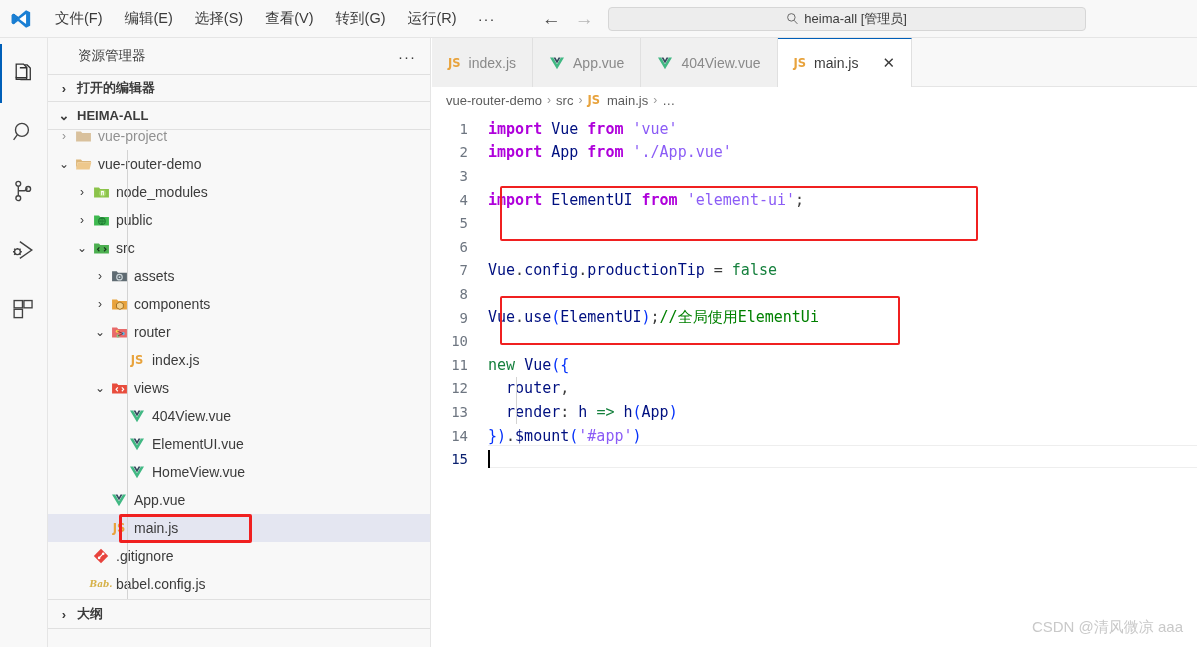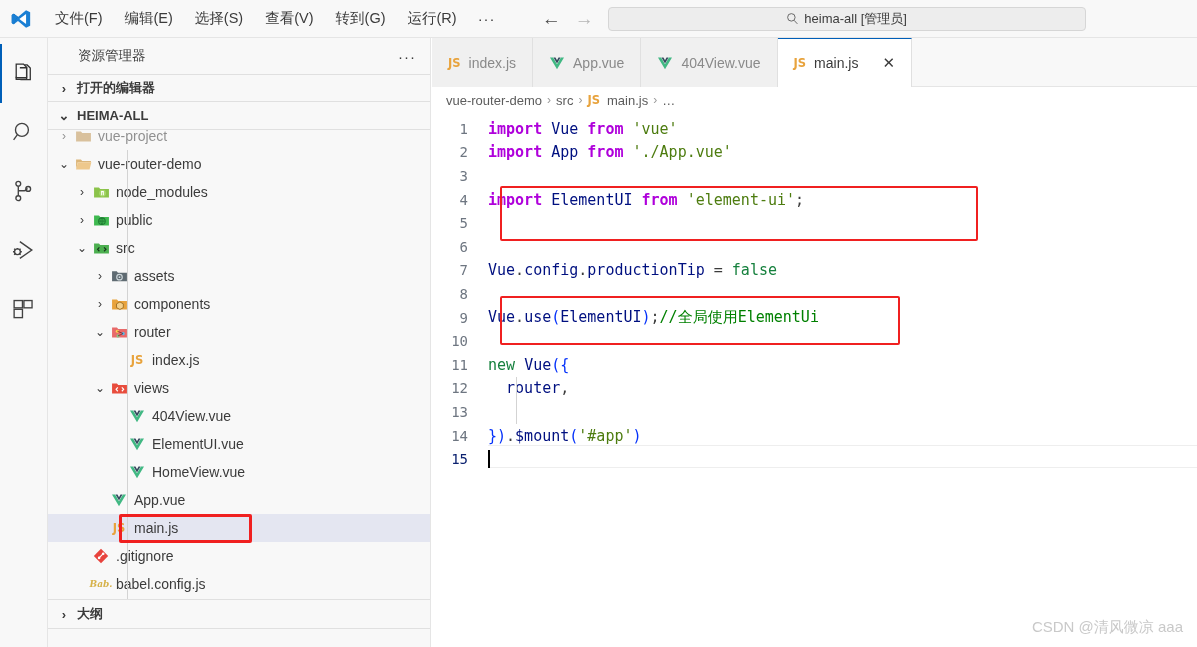--- a/index.html
+++ b/index.html
@@ -105,21 +105,21 @@
   .code-area { position: relative; background: #ffffff; height: 534px; overflow: hidden; }
   .code-line { display: flex; height: 23.5px; align-items: center; font-family: "DejaVu Sans Mono", monospace; font-size: 15px; }
   .ln {
     width: 56px; text-align: right; padding-right: 20px; color: #6e7681;
     font-family: "DejaVu Sans Mono", monospace; font-size: 14px; flex-shrink: 0;
   }
   .ln.cur { color: #0b216f; }
   .ctext { white-space: pre; }
   .kw { color: #af00db; font-weight: bold; }
   .id { color: #001080; }
-  .str { color: #4d7c0f; }
+  .str { color: #8b5cf6; }
   .plain { color: #3b3b3b; }
   .ctrl { color: #15803d; text-align: right; }
   .cmt { color: #008000; }
   .punc { color: #3b3b3b; }
   .paren1 { color: #0431fa; }
 
   .annot { position: absolute; border: 2px solid #f02020; border-radius: 2px; pointer-events: none; }
 
   .cursor {
     display: inline-block; width: 2px; height: 18px; background: #000;
@@ -497,20 +497,21 @@
         <div class="code-line" style="position: absolute; left: 0px; right: 0px; top: 240px;">
           <span class="ln">11</span>
           <span class="ctext"><span class="ctrl">new </span><span class="id">Vue</span><span class="paren1">(</span><span class="paren1">{</span></span>
         </div>
         <div class="code-line" style="position: absolute; left: 0px; right: 0px; top: 263.6px;">
           <span class="ln">12</span>
           <span class="ctext"><span class="id">  router</span><span class="punc">,</span></span>
         </div>
         <div class="code-line" style="position: absolute; left: 0px; right: 0px; top: 287.2px;">
           <span class="ln">13</span>
+          <span class="ctext"><span class="id">  render</span><span class="punc">: </span><span class="id">h</span><span class="plain"> </span><span class="ctrl">=&gt;</span><span class="plain"> </span><span class="id">h</span><span class="paren1">(</span><span class="id">App</span><span class="paren1">)</span></span>
         </div>
         <div class="code-line" style="position: absolute; left: 0px; right: 0px; top: 310.8px;">
           <span class="ln">14</span>
           <span class="ctext"><span class="paren1">}</span><span class="paren1">)</span><span class="punc">.</span><span class="id">$mount</span><span class="paren1">(</span><span class="str">'#app'</span><span class="paren1">)</span></span>
         </div>
         <div class="cur-line-border" style="top: 332.4px;"></div>
         <div class="code-line" style="position: absolute; left: 0px; right: 0px; top: 334.4px;">
           <span class="ln cur">15</span>
           <span class="ctext"></span>
           <span class="cursor"></span>

